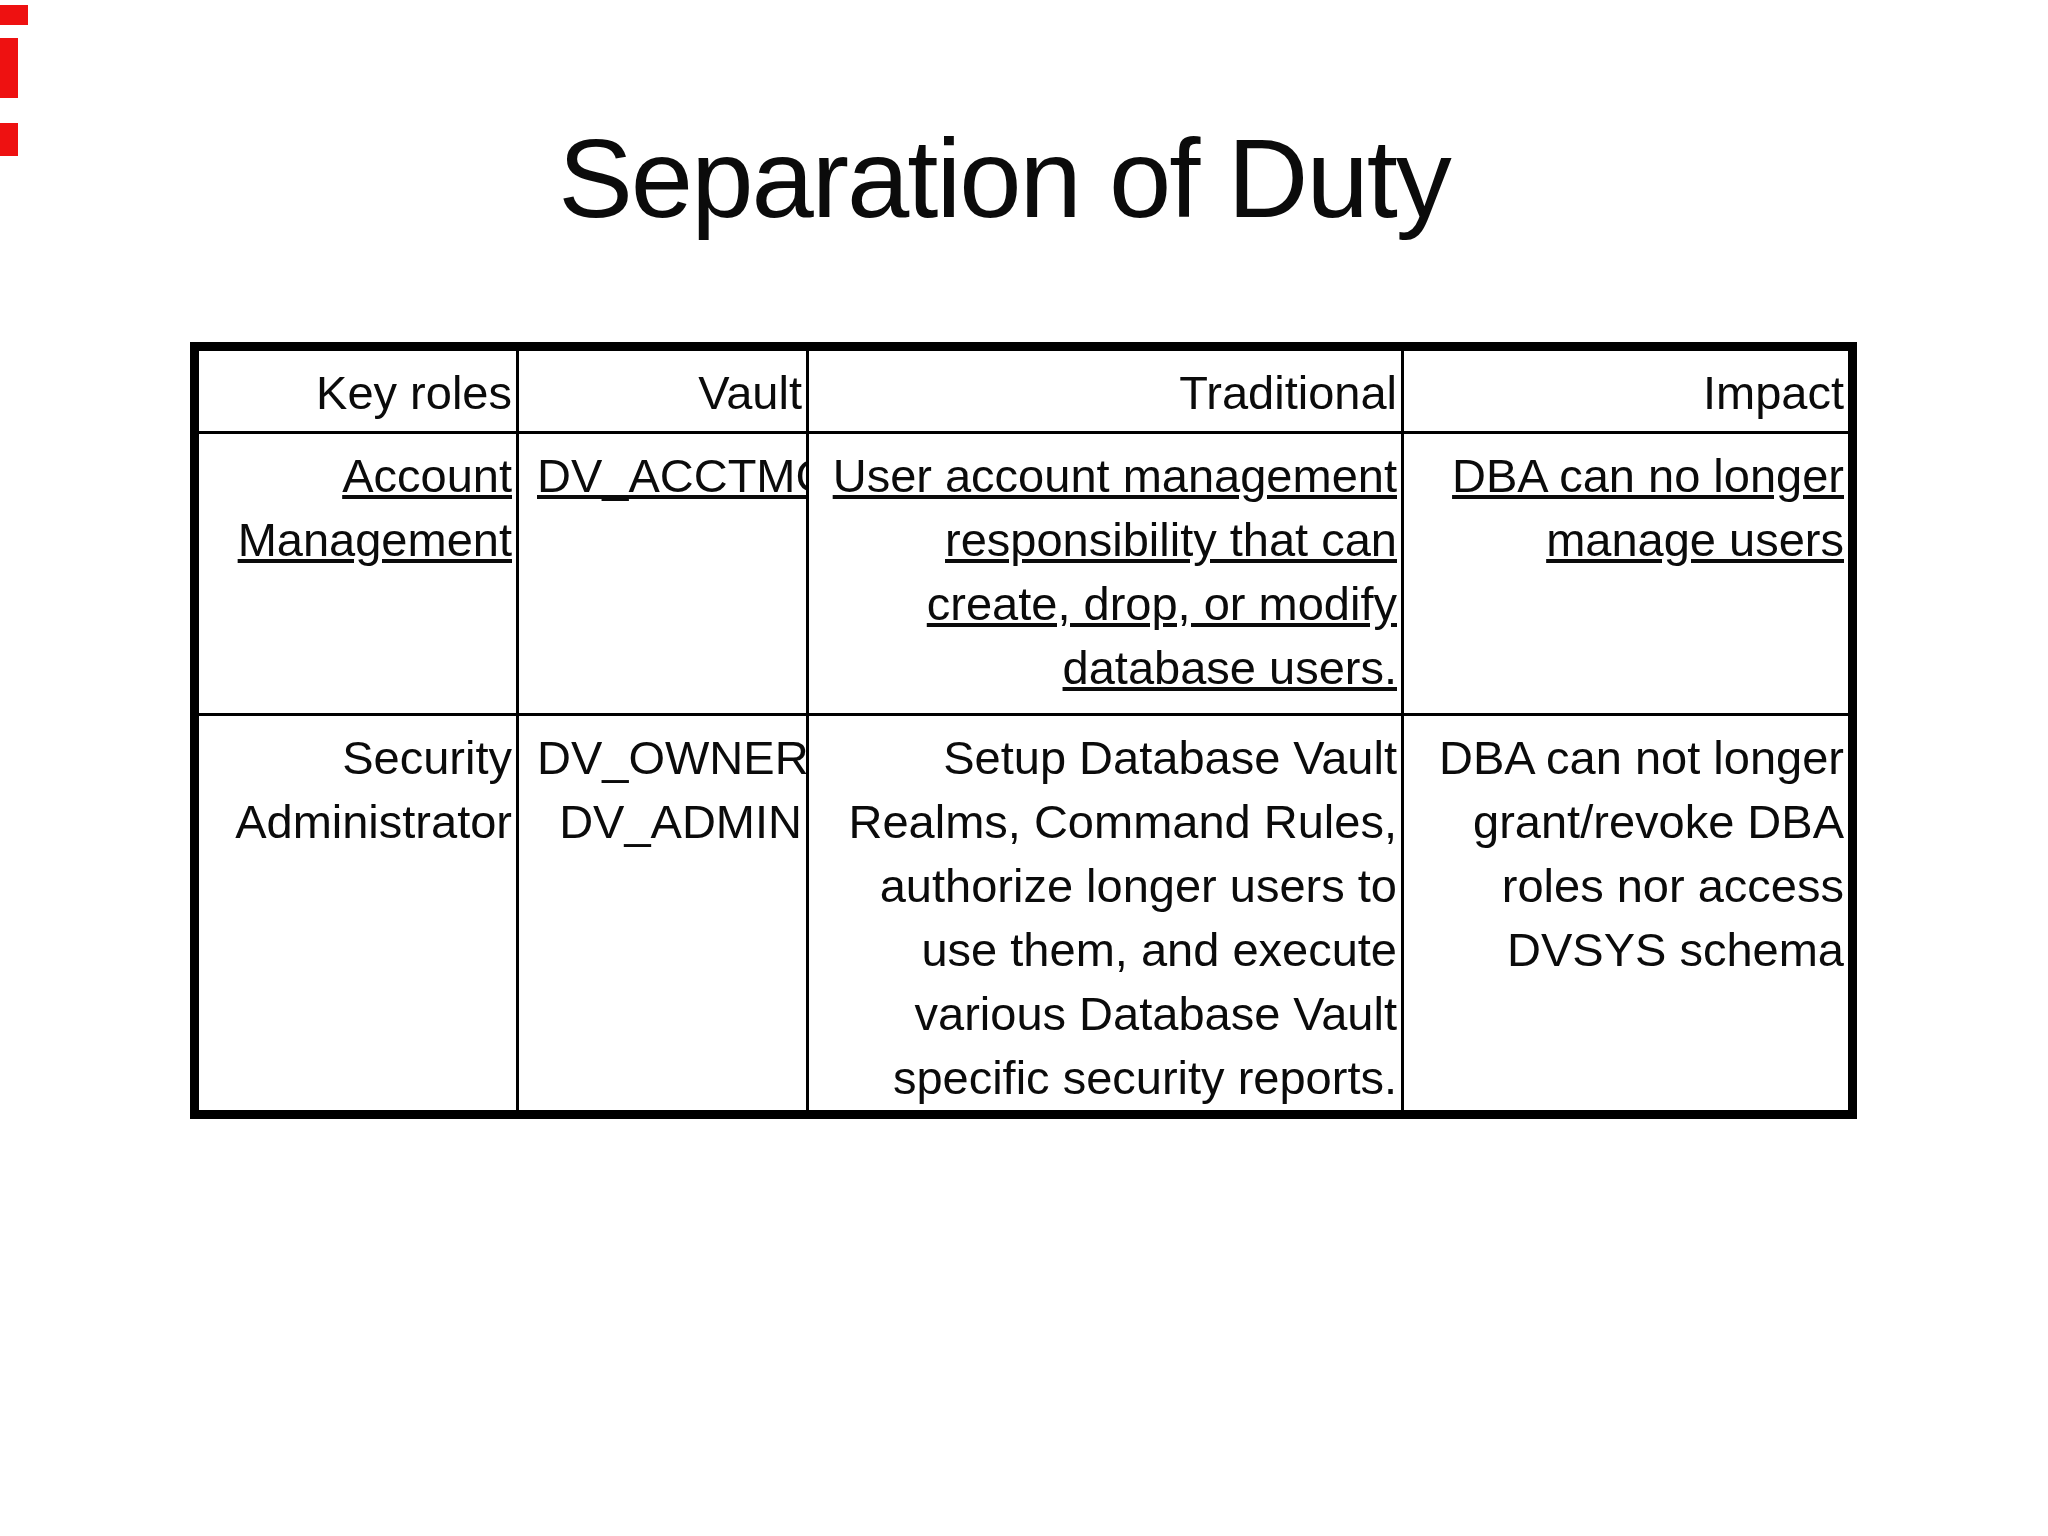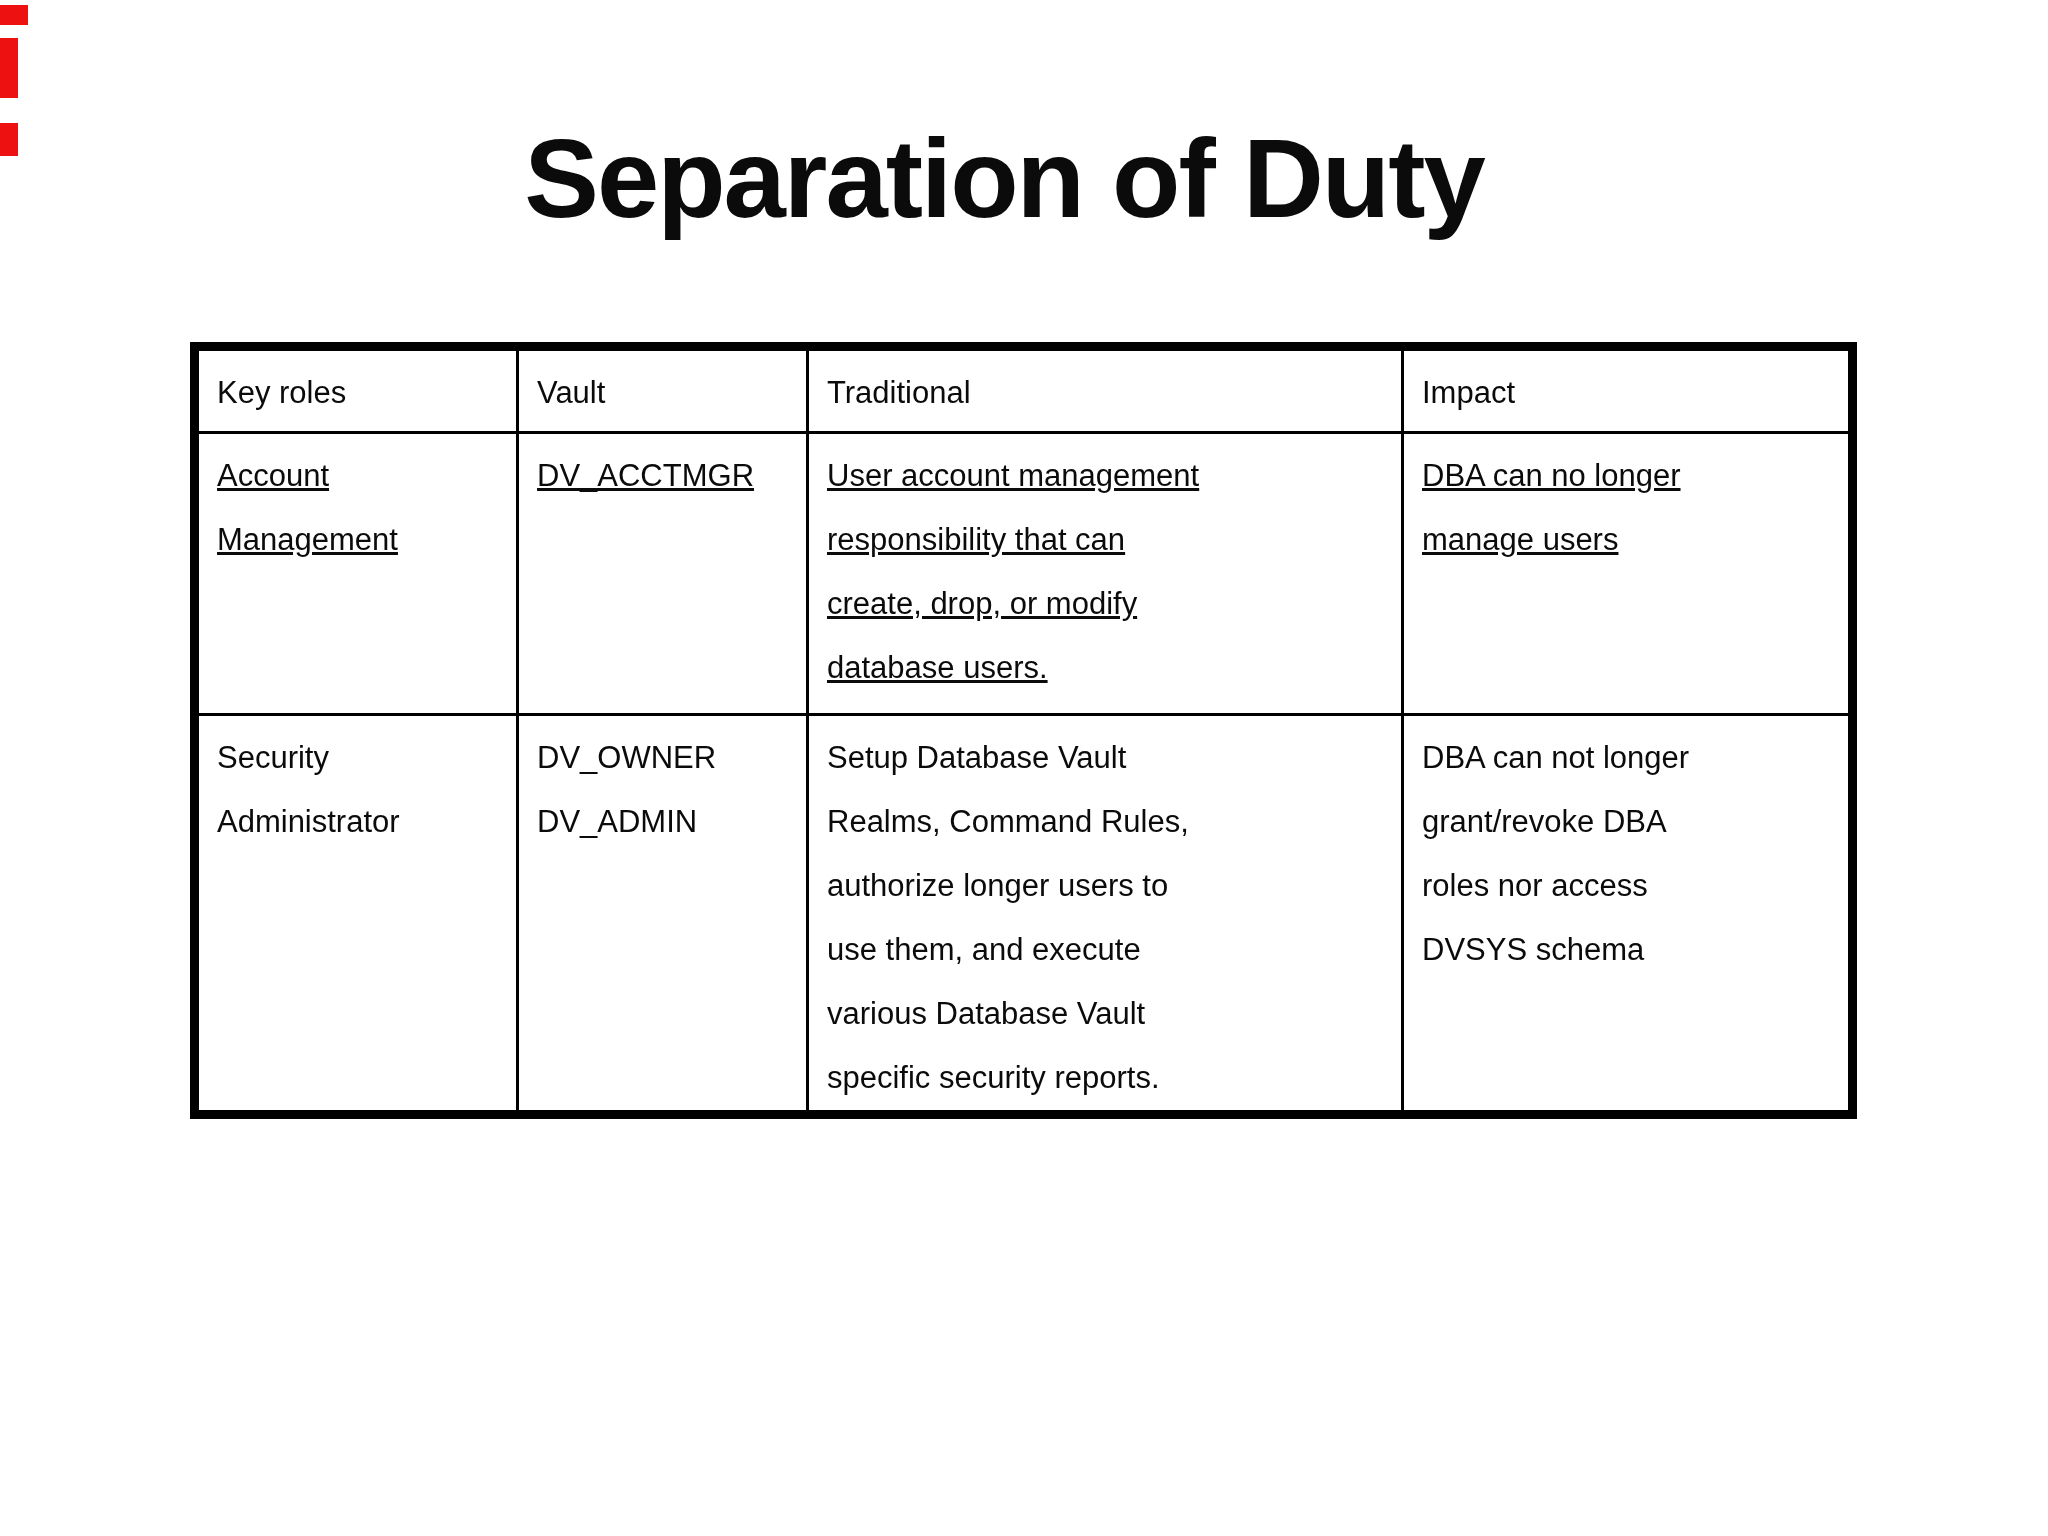--- a/index.html
+++ b/index.html
@@ -21,21 +21,21 @@
     background: #ffffff;
   }
   .title {
     position: absolute;
     top: 112px;
     left: 0;
     width: 2008px; 
     margin: 0;
     text-align: center;
     font-size: 112px;
-    font-weight: bold;
+    font-weight: normal;
     letter-spacing: -2px;
     line-height: 1.2;
     color: #0b0b0b;
     white-space: nowrap;
   }
   table.sod {
     position: absolute;
     left: 190px;
     top: 342px;
     width: 1658px;
@@ -44,23 +44,23 @@
     background: #ffffff;
   }
   table.sod, table.sod th, table.sod td {
     border: 3px solid #000000;
   }
   table.sod {
     border: 9px solid #000000;
   }
   table.sod th, table.sod td {
     vertical-align: top;
-    text-align: left;
-    padding: 10px 32px 0 18px;
-    font-size: 31px;
+    text-align: right;
+    padding: 10px 4px 0 18px;
+    font-size: 47px;
     font-weight: normal;
     line-height: 64px;
     white-space: pre-line;
     overflow: hidden;
     color: #0b0b0b;
   }
   tr.hdr { height: 86px; }
   tr.r1  { height: 282px; text-decoration: underline; }
   tr.r2  { height: 387px; }
   tr.r3  { height: 261px; }

